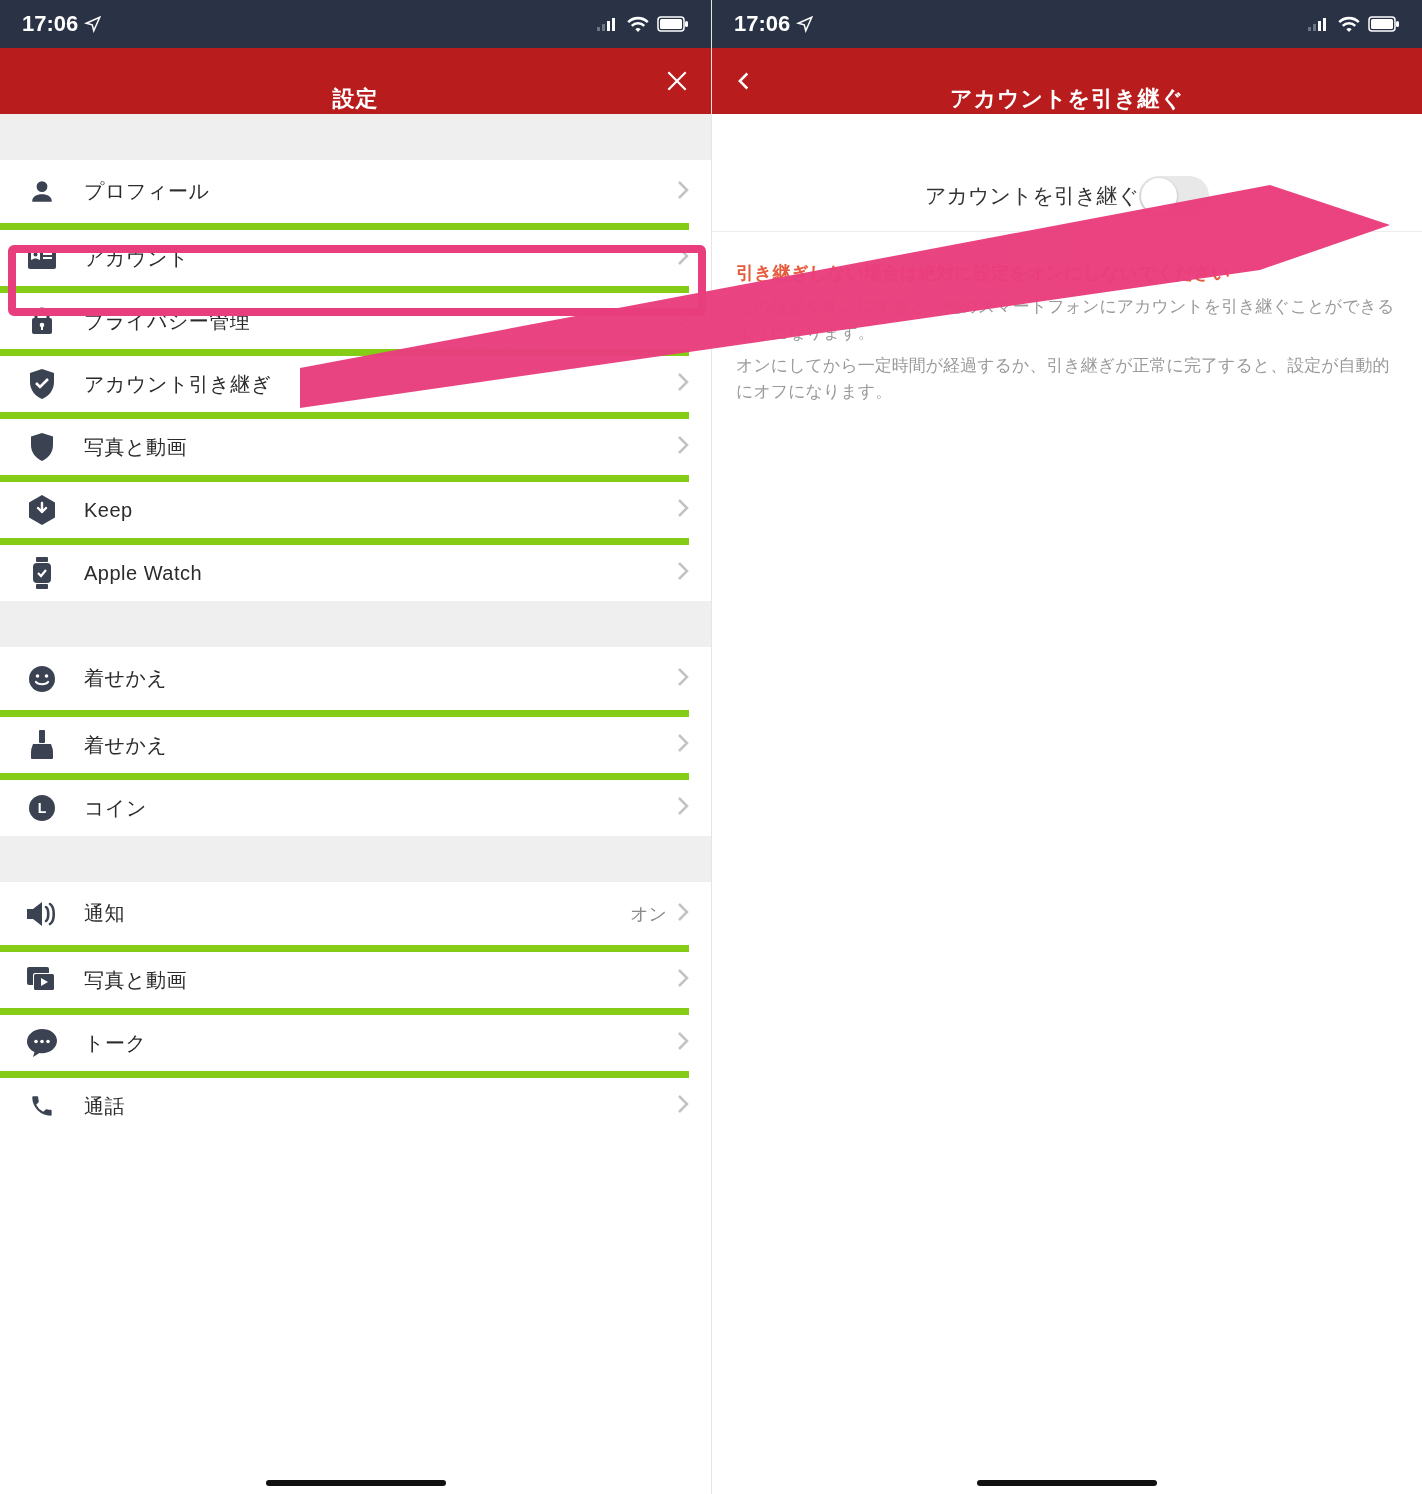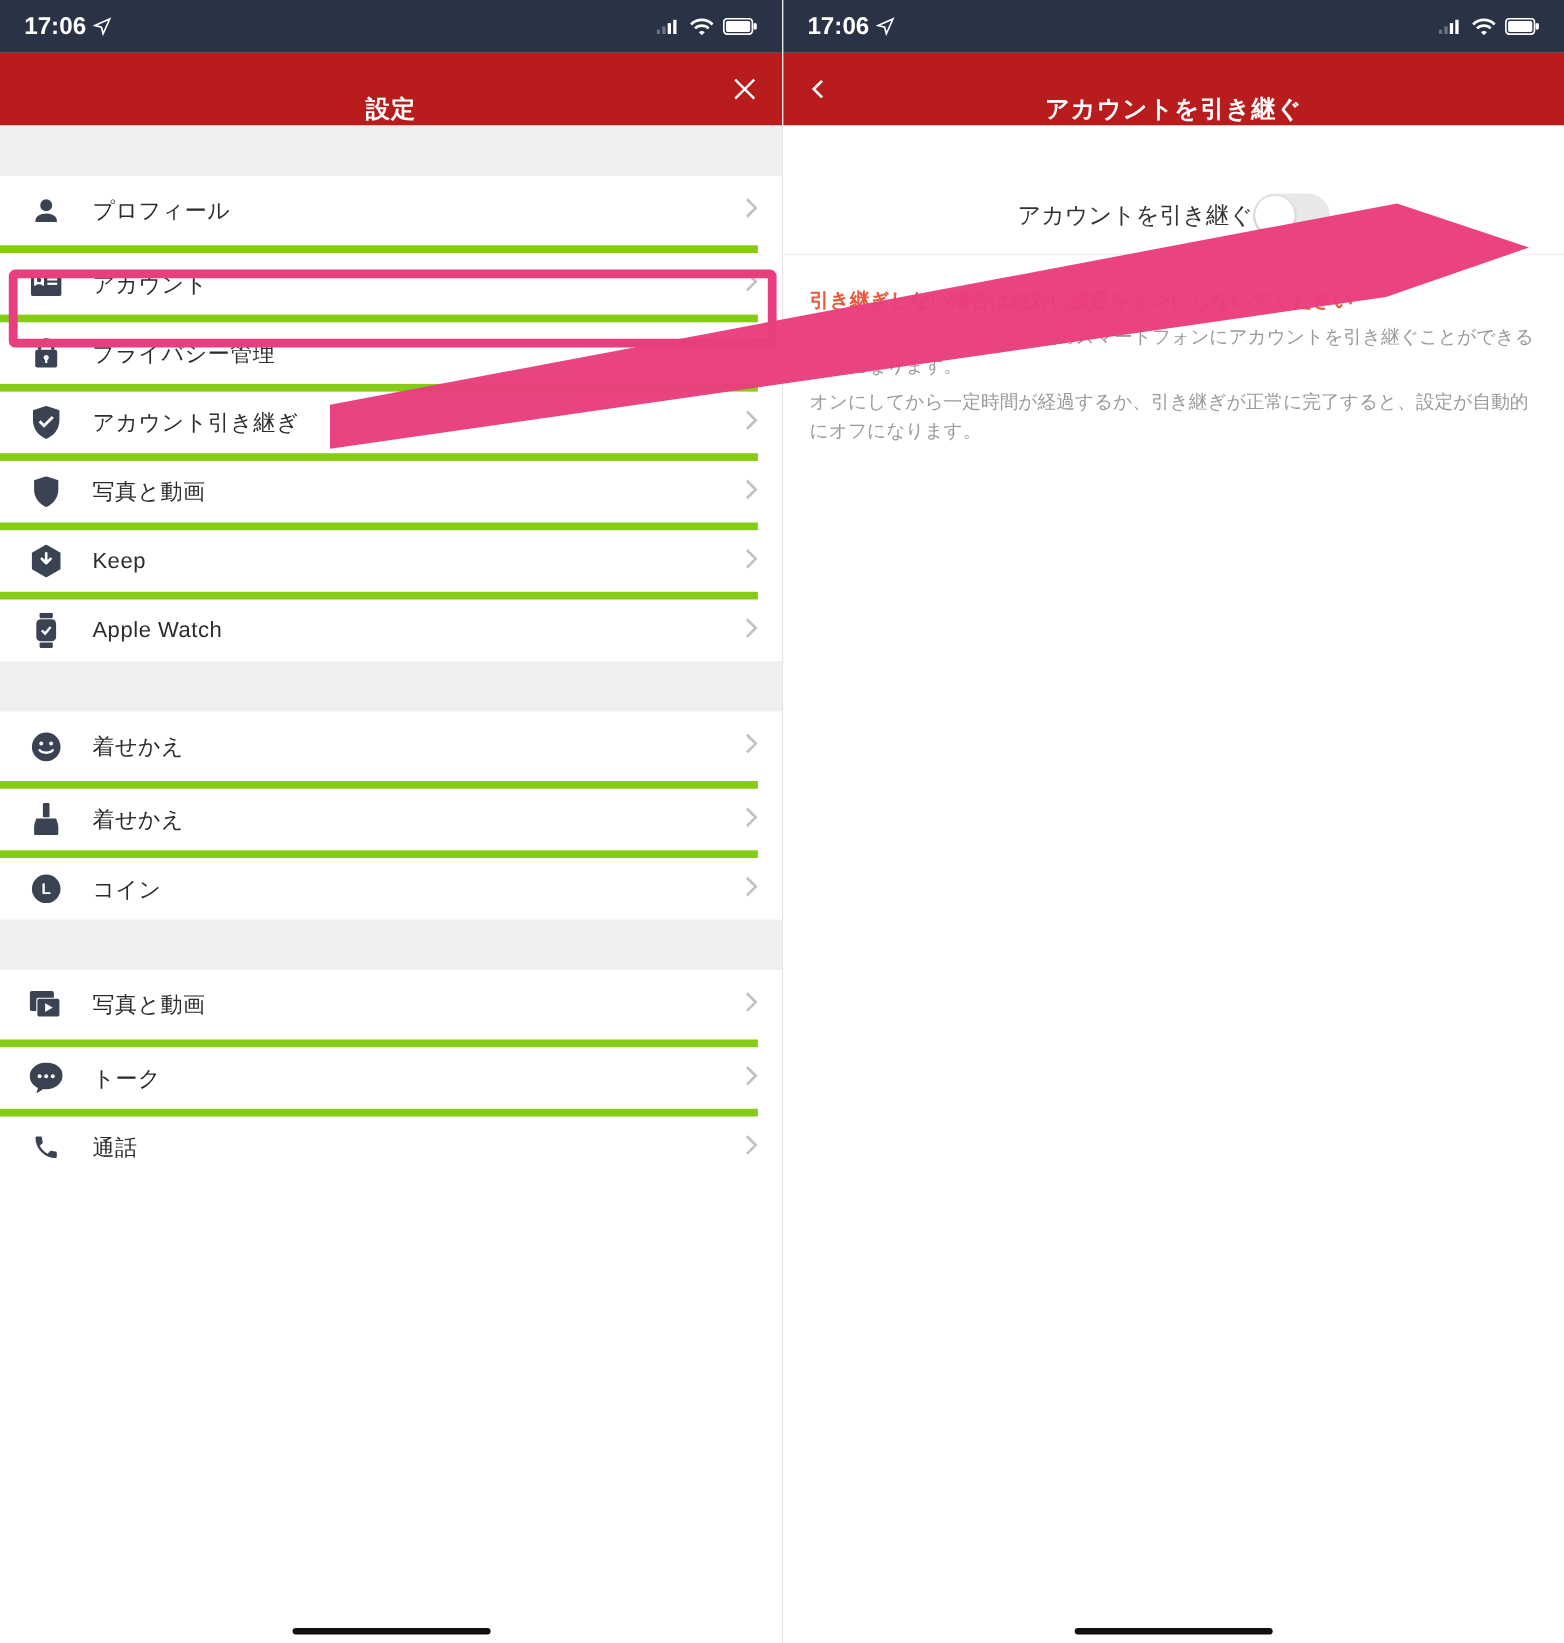--- a/index.html
+++ b/index.html
@@ -244,20 +244,35 @@
               </span>
               <span class="label">コイン</span>
               <span class="chev"><svg width="12" height="20" viewBox="0 0 12 20" fill="none" stroke="#c3c3c3" stroke-width="2.5">
                   <path d="M2 2l8 8-8 8"></path>
                 </svg></span>
             </div>
           </div>
         </div>
         <div class="group-gap"></div>
         <div class="list">
+          <div class="row">
+            <div class="row-inner">
+              <span class="icon-slot">
+                <svg width="30" height="26" viewBox="0 0 30 26" fill="#3b4252">
+                  <path d="M0 8h6l9-7v24l-9-7H0z"></path>
+                  <path d="M19 6c3 2 3 12 0 14M23 3c5 3 5 17 0 20" stroke="#3b4252" stroke-width="2.6" fill="none" stroke-linecap="round"></path>
+                </svg>
+              </span>
+              <span class="label">通知</span>
+              <span class="value">オン</span>
+              <span class="chev"><svg width="12" height="20" viewBox="0 0 12 20" fill="none" stroke="#c3c3c3" stroke-width="2.5">
+                  <path d="M2 2l8 8-8 8"></path>
+                </svg></span>
+            </div>
+          </div>
           <div class="row">
             <div class="row-inner">
               <span class="icon-slot">
                 <svg width="30" height="26" viewBox="0 0 30 26" fill="#3b4252">
                   <rect x="0" y="0" width="22" height="18" rx="2"></rect>
                   <rect x="6" y="6" width="22" height="18" rx="2" fill="#fff"></rect>
                   <rect x="7" y="7" width="20" height="16" rx="1.5" fill="#3b4252"></rect>
                   <path d="M14 11l7 4-7 4z" fill="#fff"></path>
                 </svg>
               </span>

